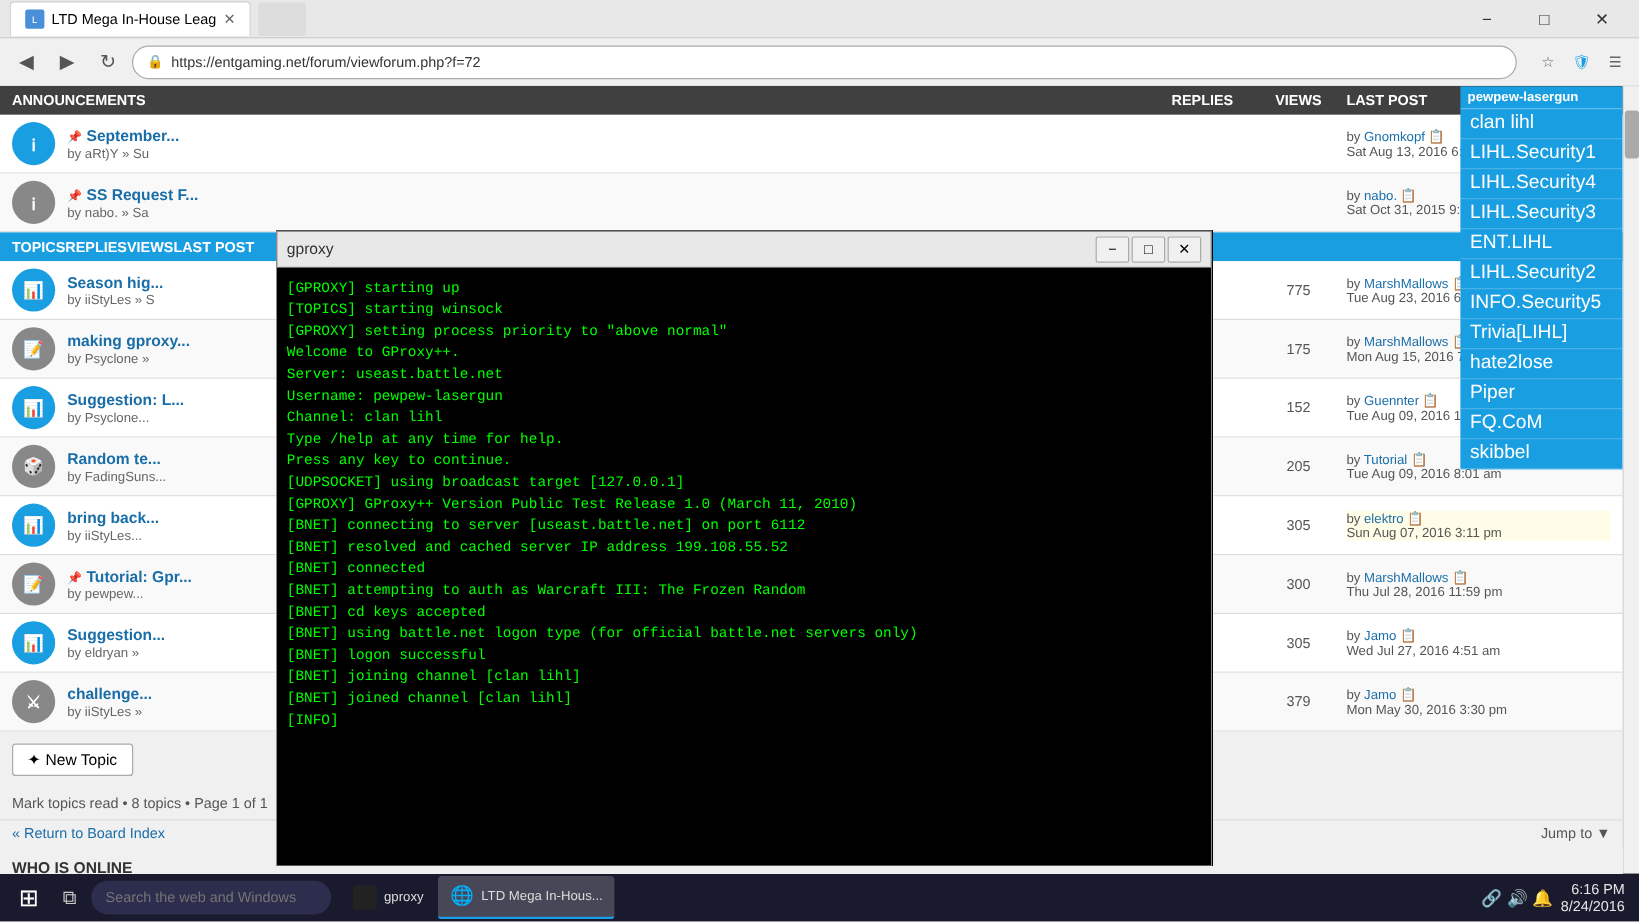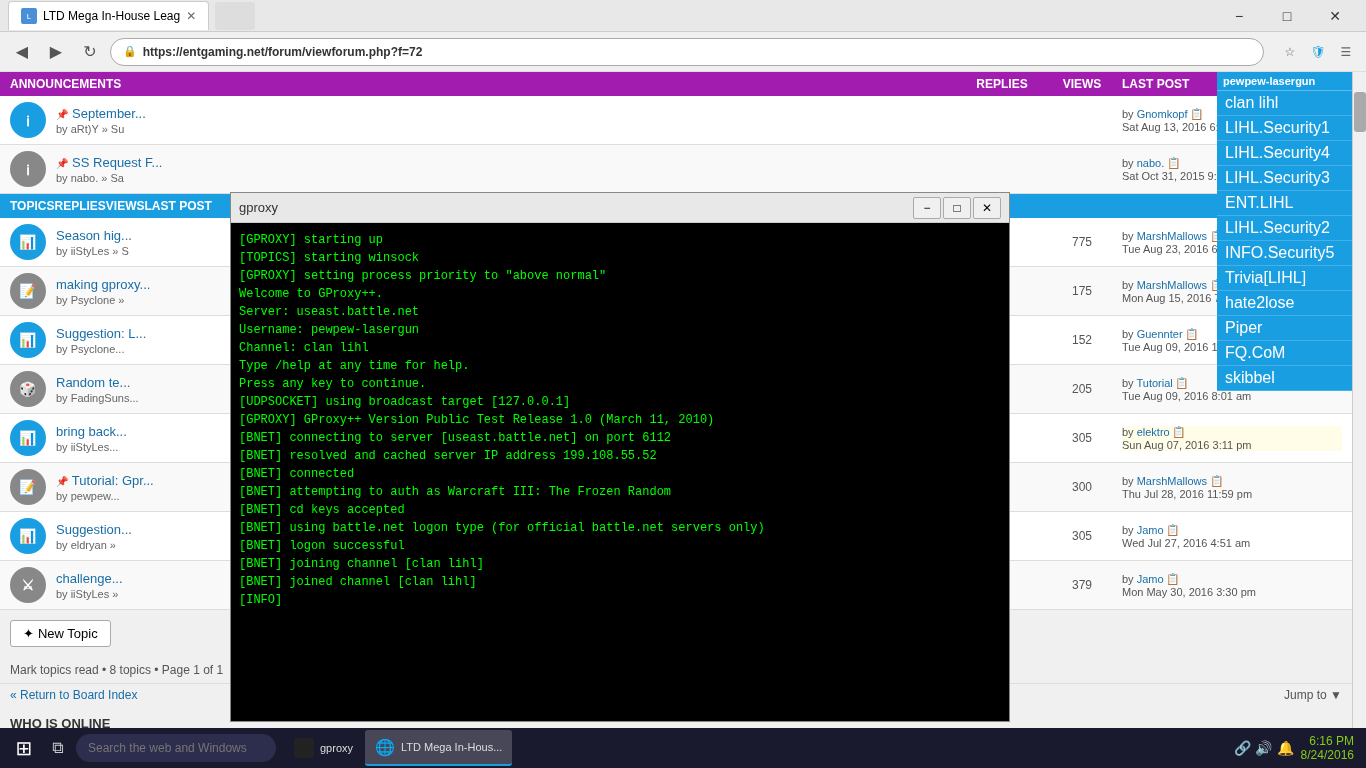--- a/index.html
+++ b/index.html
@@ -50,33 +50,33 @@
       border: 1px solid #aaa;
       border-radius: 14px;
       padding: 0 12px;
       font-size: 12px;
       background: white;
       display: flex;
       align-items: center;
       gap: 6px;
     }
     .address-bar-lock { color: #4caf50; font-size: 11px; }
-    .address-text { color: #333; font-size: 12px; font-weight: bold; }
+    .address-text { color: #333; font-size: 12px; }
     .browser-actions { display: flex; gap: 4px; margin-left: 8px; }
     .browser-action-btn { width: 24px; height: 24px; display: flex; align-items: center; justify-content: center; cursor: pointer; color: #666; }
 
     
     .titlebar-right { margin-left: auto; display: flex; gap: 2px; }
     .win-btn { width: 46px; height: 32px; display: flex; align-items: center; justify-content: center; cursor: pointer; font-size: 14px; color: #333; }
 
     
     .webpage { background: white; width: 100%; height: calc(768px - 72px - 40px); overflow: hidden; position: relative; }
     
     .announcements-header {
-      background: #a21caf;
+      background: #404040;
       color: white;
       padding: 5px 10px;
       display: flex;
       align-items: center;
       font-weight: bold;
       font-size: 12px;
     }
     .announcements-header .col-replies { margin-left: auto; width: 80px; text-align: center; }
     .announcements-header .col-views { width: 80px; text-align: center; }
     .announcements-header .col-lastpost { width: 220px; text-align: left; }
@@ -90,21 +90,21 @@
       min-height: 44px;
     }
     .forum-row.alt { background: #f9f9f9; }
     
     .row-icon { width: 36px; height: 36px; border-radius: 50%; display: flex; align-items: center; justify-content: center; margin-right: 10px; flex-shrink: 0; }
     .row-icon.blue { background: #1a9ee2; }
     .row-icon.gray { background: #888; }
     .row-icon span { color: white; font-weight: bold; font-size: 14px; }
 
     .row-main { flex: 1; min-width: 0; }
-    .row-title { color: #333; font-size: 13px; font-weight: normal; }
+    .row-title { color: #333; font-size: 13px; font-weight: bold; }
     .row-title a { color: #1a6ea8; text-decoration: none; }
     .row-subtitle { font-size: 11px; color: #666; margin-top: 2px; }
 
     .row-count { width: 80px; text-align: center; font-size: 12px; color: #555; }
     .row-lastpost { width: 220px; font-size: 11px; color: #555; }
     .row-lastpost a { color: #1a6ea8; text-decoration: none; }
 
     .topics-header {
       background: #1a9ee2;
       color: white;
@@ -235,21 +235,21 @@
       gap: 6px;
       border-radius: 3px;
       cursor: pointer;
       font-size: 12px;
       color: white;
     }
     .taskbar-item.active { background: rgba(255,255,255,0.2); border-bottom: 2px solid #1a9ee2; }
     .taskbar-item-icon { width: 20px; height: 20px; display: flex; align-items: center; justify-content: center; font-size: 16px; }
     .taskbar-item-label { font-size: 11px; color: #ddd; }
     .taskbar-right { margin-left: auto; display: flex; align-items: center; gap: 6px; padding-right: 8px; }
-    .taskbar-clock { color: #84cc16; font-size: 12px; text-align: right; }
+    .taskbar-clock { color: #e5e5e5; font-size: 12px; text-align: right; }
     .taskbar-icons { display: flex; gap: 4px; align-items: center; }
     .taskbar-icon { color: #ccc; font-size: 14px; cursor: pointer; }
 
     .bottom-nav {
       padding: 4px 10px;
       font-size: 12px;
       color: #555;
       background: #f0f0f0;
       border-top: 1px solid #ddd;
     }

